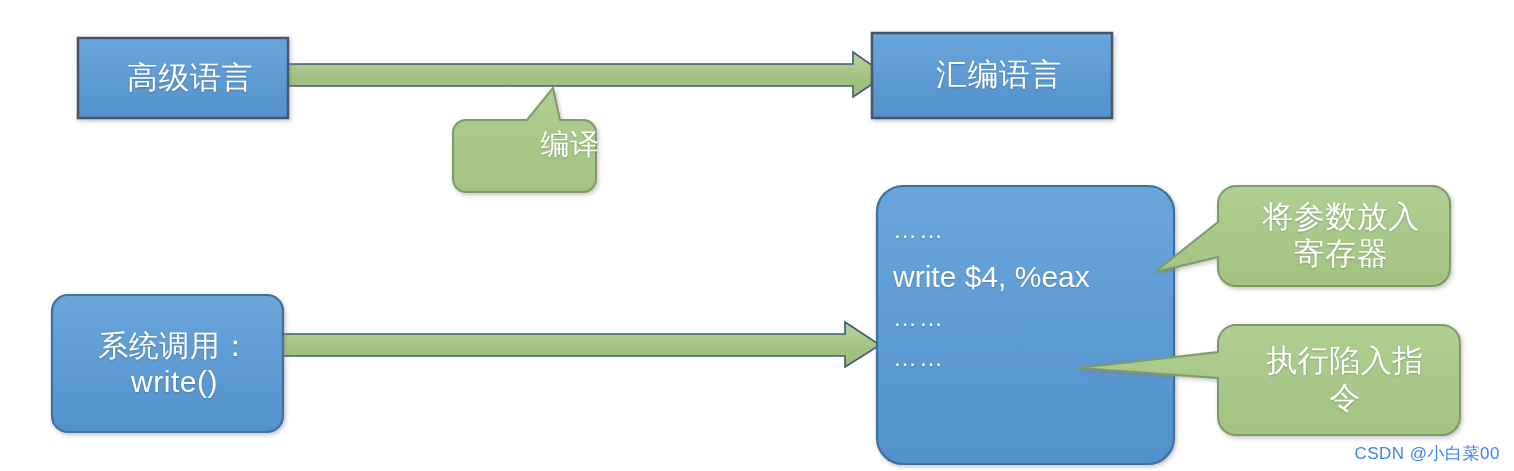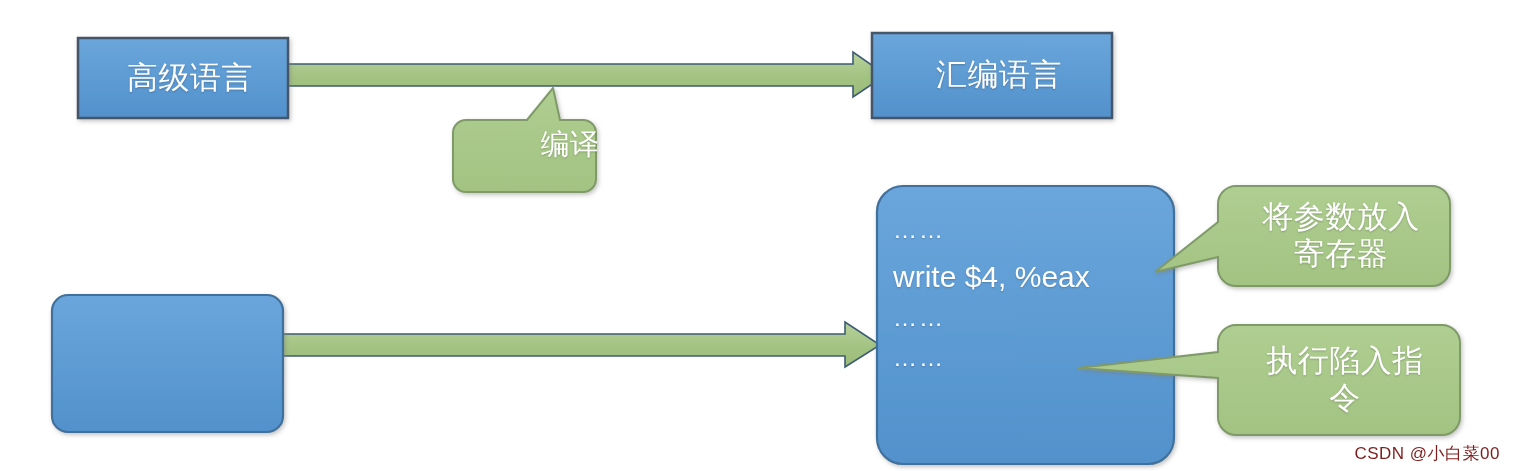--- a/index.html
+++ b/index.html
@@ -64,21 +64,21 @@
     font-size: 24px;
     letter-spacing: 2px;
     height: 40px;
     line-height: 0.7;
   }
 
   .watermark {
     position: absolute;
     right: 14px;
     bottom: 6px;
-    color: #7f1d1d;
+    color: #3b82f6;
     font-size: 17px;
     letter-spacing: 0.5px;
     pointer-events: none;
   }
 </style>
 </head>
 <body>
 
 <div id="canvas">
 
@@ -169,20 +169,24 @@
                L 1218 352
                L 1218 343
                A 18 18 0 0 1 1236 325 Z" fill="url(#greenGrad)" stroke="#7F9A68" stroke-width="2"></path>
     </g>
   </svg>
 
   <div class="node-text t-highlevel">高级语言</div>
 
   <div class="node-text t-assembly">汇编语言</div>
 
+  <div class="node-text t-syscall">
+    <span>系统调用：</span>
+    <span>write()</span>
+  </div>
 
   <div class="node-text t-compile">编译</div>
 
   <div class="code-block">
     <span class="code-line ellipsis">……</span>
     <span class="code-line">write $4, %eax</span>
     <span class="code-line ellipsis">……</span>
     <span class="code-line ellipsis">……</span>
   </div>
 

